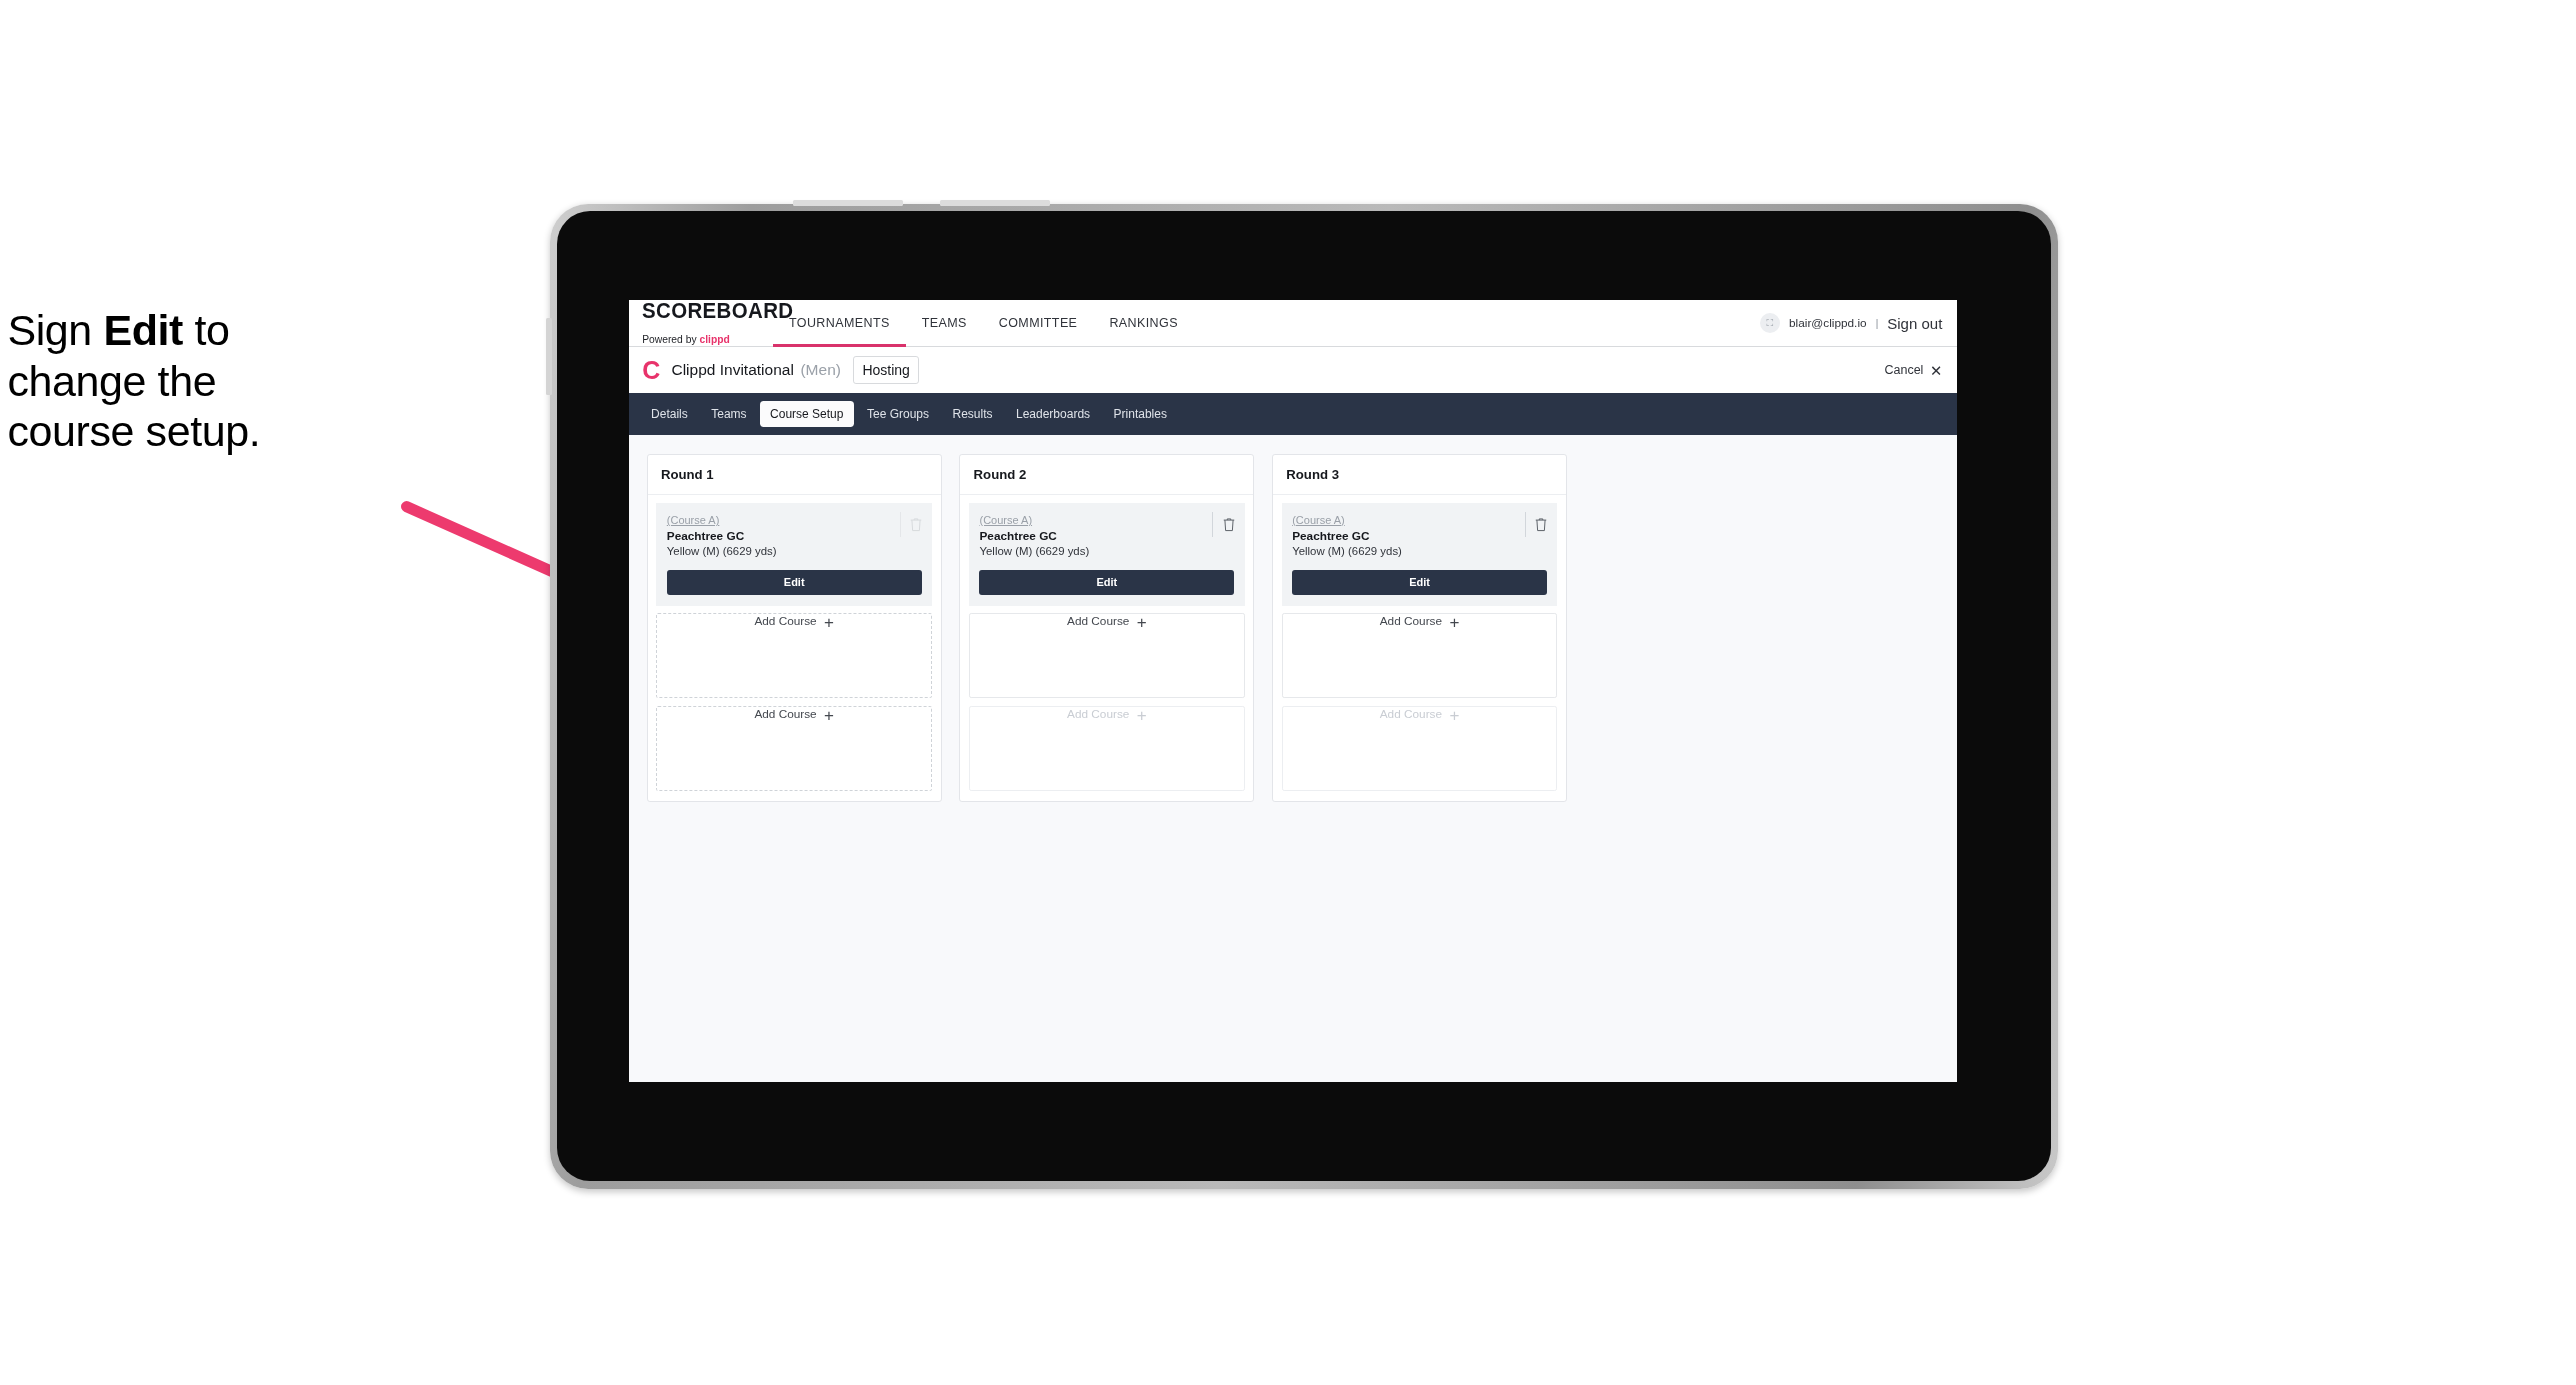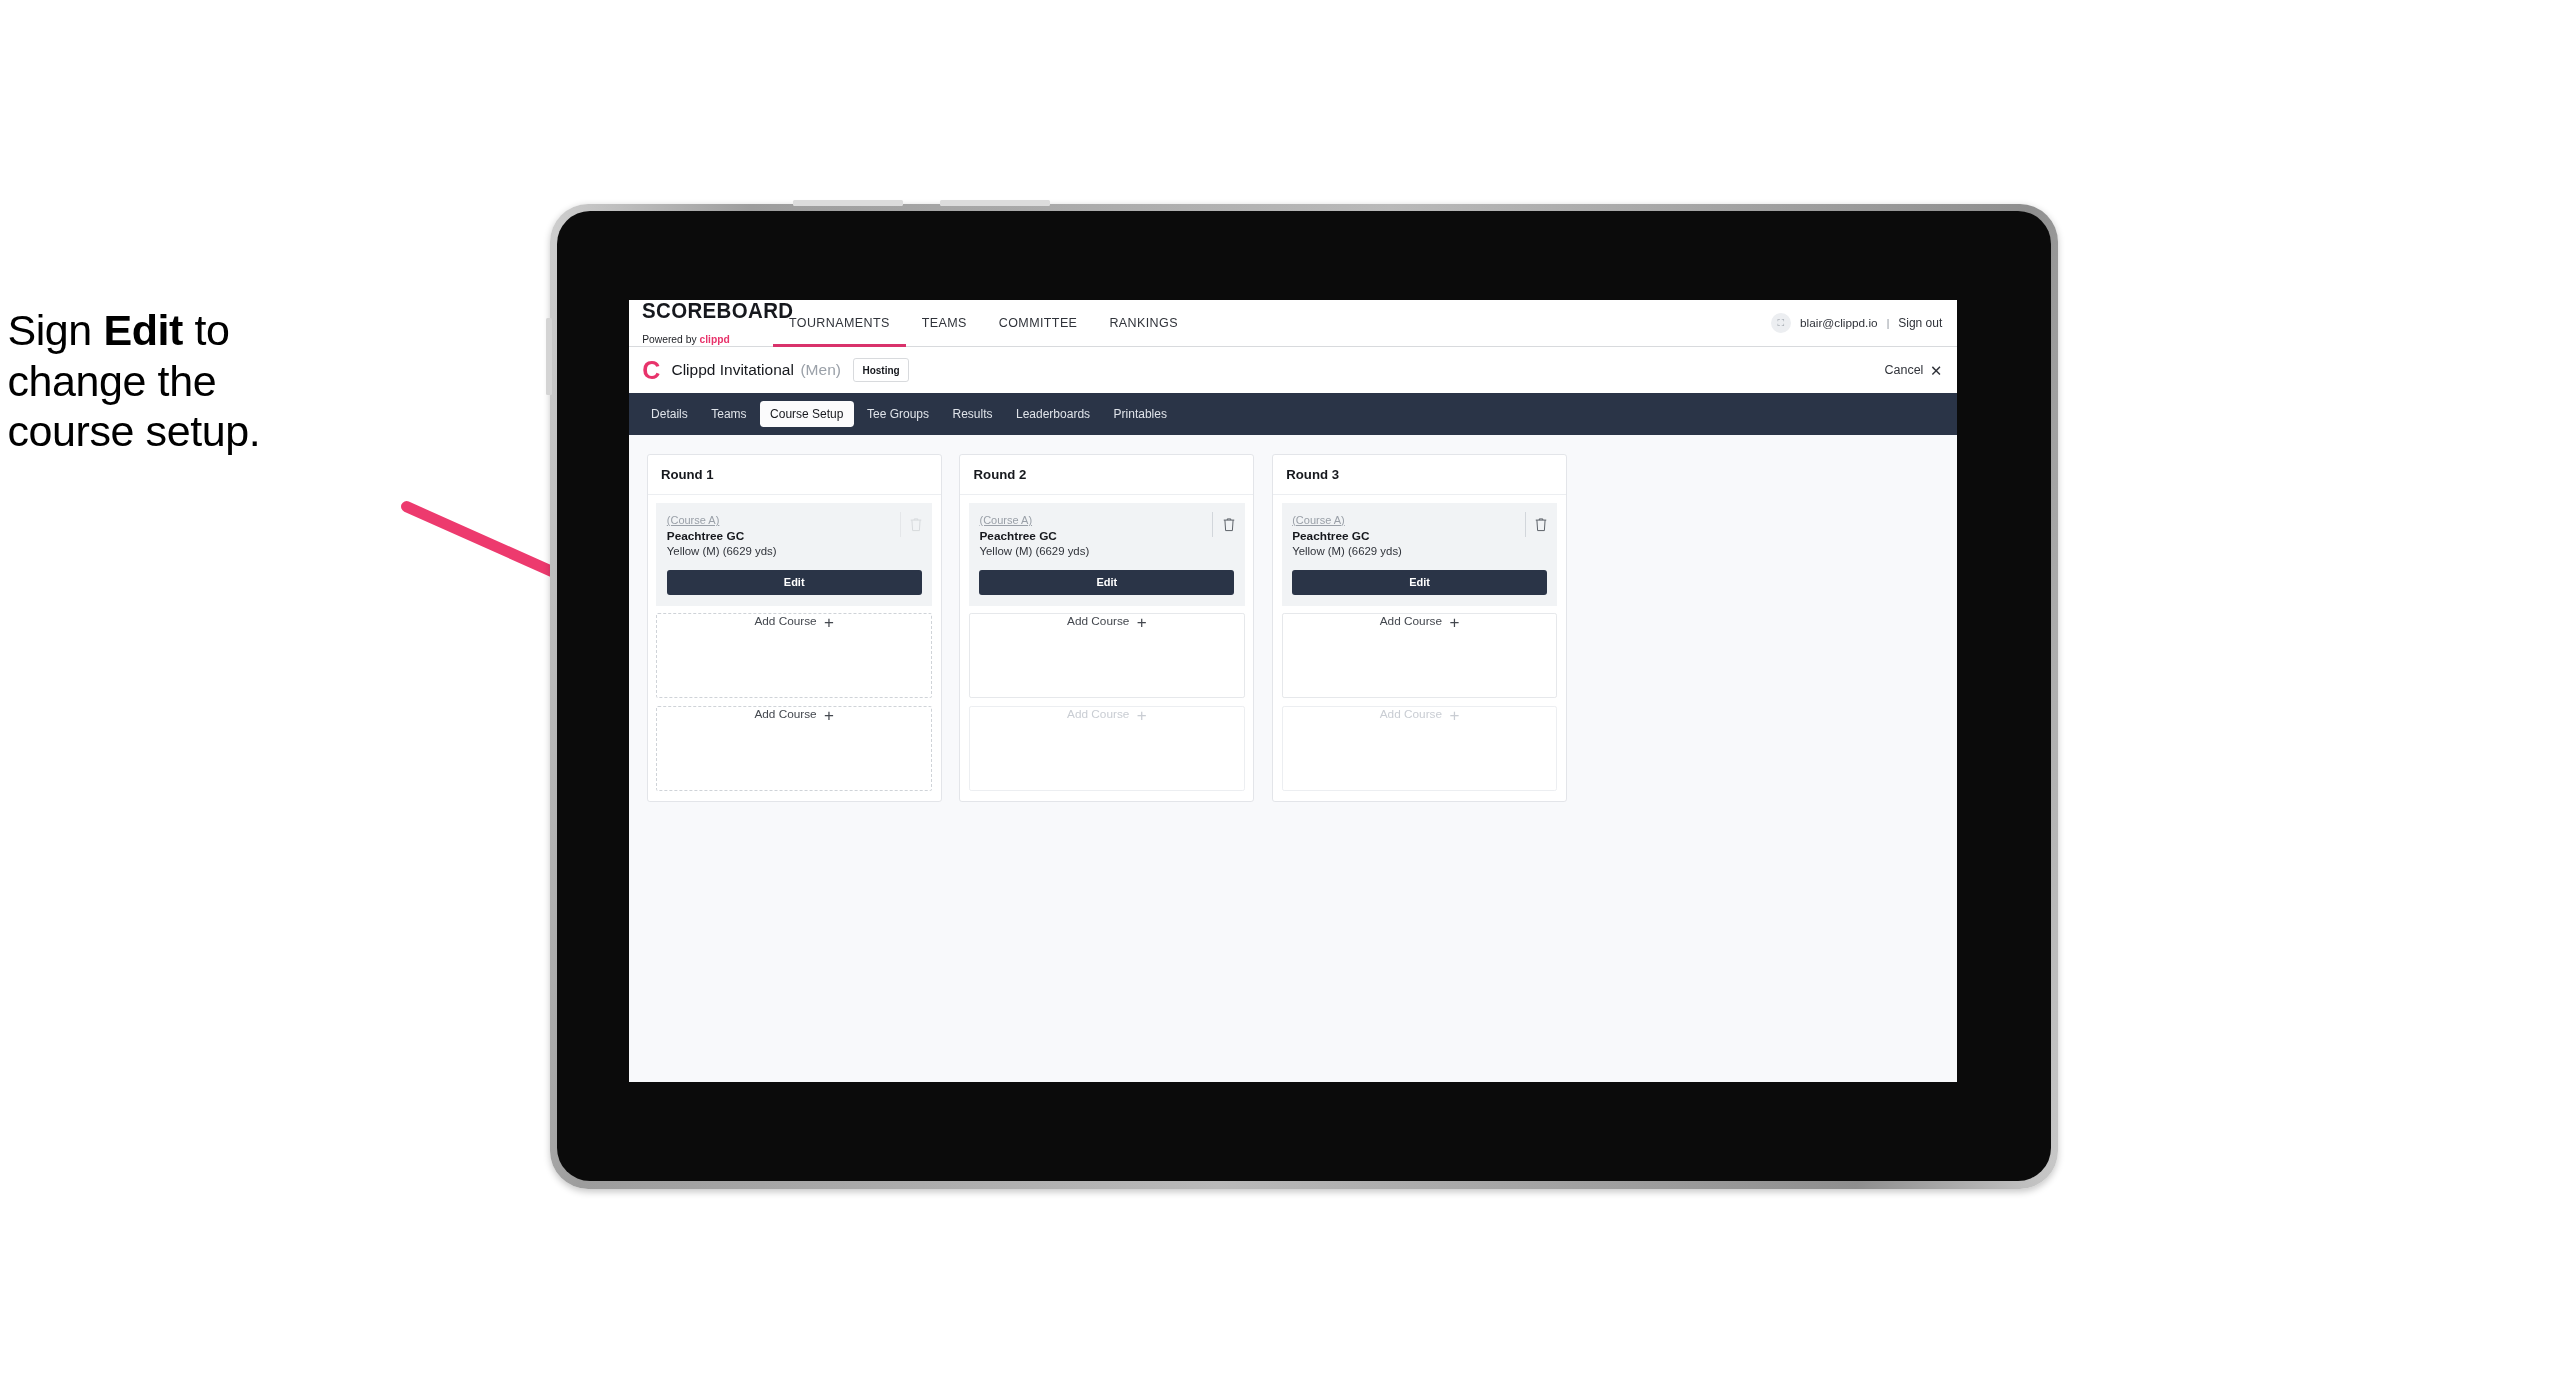--- a/index.html
+++ b/index.html
@@ -157,21 +157,21 @@
   }
   #avatar {
     width: 20.6px; height: 20.6px;
     border-radius: 50%;
     background: #eceef1;
     display: flex; align-items: center; justify-content: center;
     font-size: 9.6px; color: #9aa0a8;
   }
   #user-email { font-size: 11.8px; color: #30333a; }
   #email-sep { font-size: 11.8px; color: #9aa0a8; }
-  #sign-out { font-size: 12px; color: #30333a; }
+  #sign-out { font-size: 15px; color: #30333a; }
 
   
   #tbar {
     height: 46px;
     background: #ffffff;
     display: flex;
     align-items: center;
     padding: 0 14.7px 0 13.2px;
     position: relative;
   }
@@ -184,22 +184,22 @@
     font-family: "Liberation Sans", sans-serif;
     display: flex; align-items: center;
   }
   #t-name { font-size: 15.5px; color: #16181d; margin-left: 10.3px; }
   #t-gender { font-size: 15.5px; color: #9aa0a8; margin-left: 6.6px; }
   #hosting-badge {
     margin-left: 12.5px;
     border: 0.7px solid #d8dadd;
     border-radius: 2.9px;
     padding: 5.2px 8px;
-    font-size: 10px;
-    font-weight: bold;
+    font-size: 14px;
+    font-weight: normal;
     color: #16181d;
     background: #fff;
   }
   #cancel-btn {
     margin-left: auto;
     display: flex; align-items: center; gap: 6.6px;
     font-size: 12.5px; color: #30333a;
   }
   #cancel-x { font-size: 14.7px; }
 

